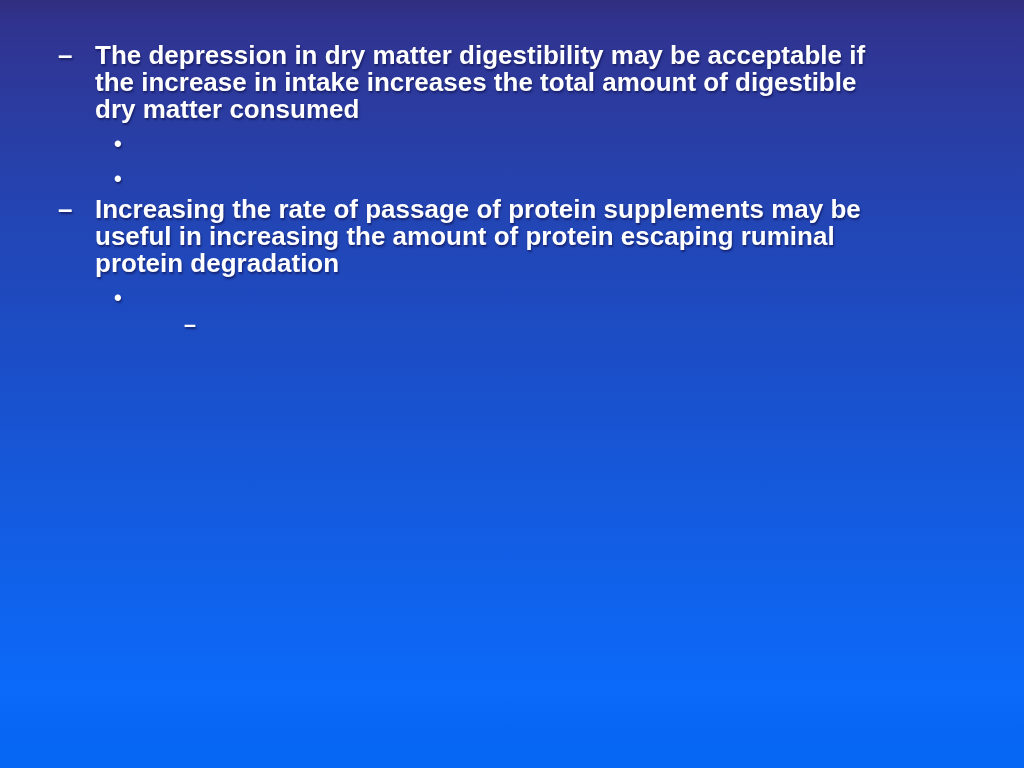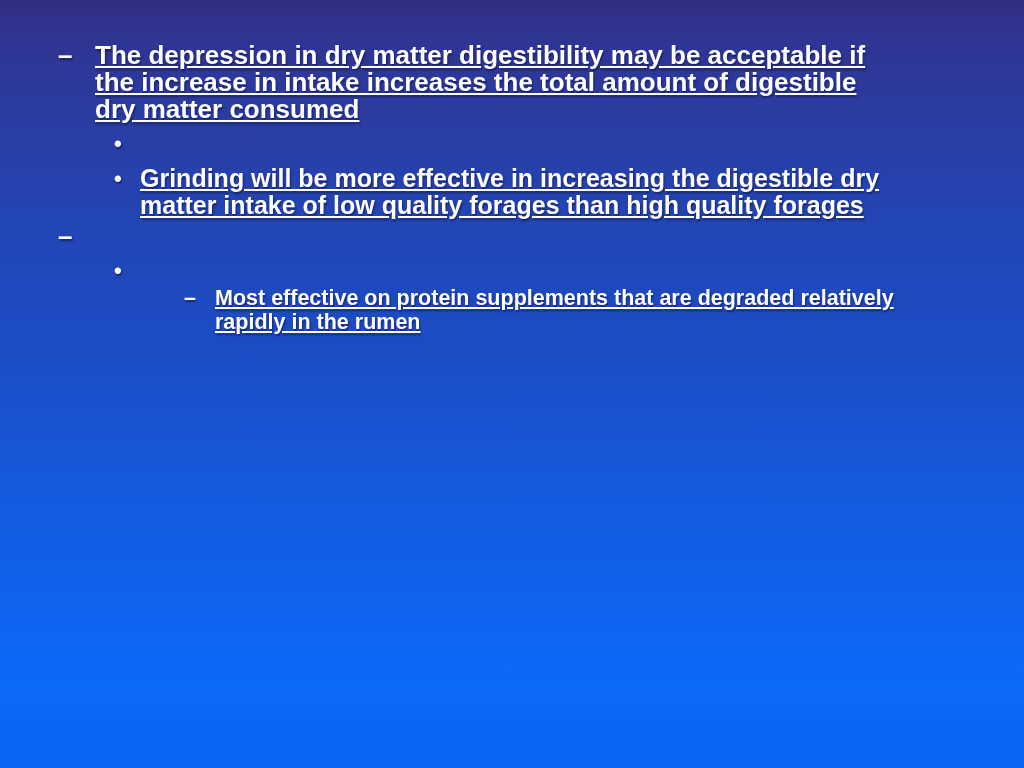--- a/index.html
+++ b/index.html
@@ -27,21 +27,20 @@
     display: flex;
     align-items: flex-start;
     color: #ffffff;
     font-weight: 700;
     text-shadow: 1px 2px 2px rgba(15, 18, 80, 0.65);
     letter-spacing: 0px;
   }
 
   .bullet-text {
     white-space: pre-line;
-    text-decoration: underline;
   }
 
   .marker {
     flex: 0 0 auto;
     text-align: left;
   }
 
   
   .lvl1 {
     padding-left: 58px;
@@ -84,31 +83,30 @@
 the increase in intake increases the total amount of digestible
 dry matter consumed</span>
   </div>
 
   <div class="bullet-item lvl2">
     <span class="marker">•</span>
   </div>
 
   <div class="bullet-item lvl2">
     <span class="marker">•</span>
-    <span class="bullet-text">Grinding will be more effective in increasing the digestible dry
-matter intake of low quality forages than high quality forages</span>
   </div>
 
   <div class="bullet-item lvl1">
     <span class="marker">–</span>
+    <span class="bullet-text">Increasing the rate of passage of protein supplements may be
+useful in increasing the amount of protein escaping ruminal
+protein degradation</span>
   </div>
 
   <div class="bullet-item lvl2">
     <span class="marker">•</span>
   </div>
 
   <div class="bullet-item lvl3">
     <span class="marker">–</span>
-    <span class="bullet-text">Most effective on protein supplements that are degraded relatively
-rapidly in the rumen</span>
   </div>
 
 </div>
 
 </body></html>

